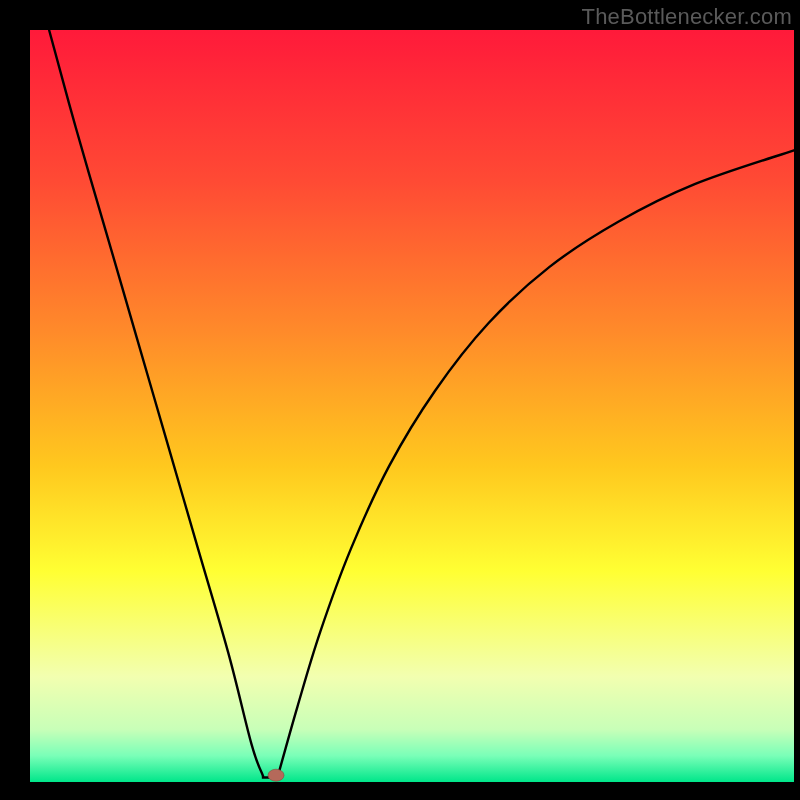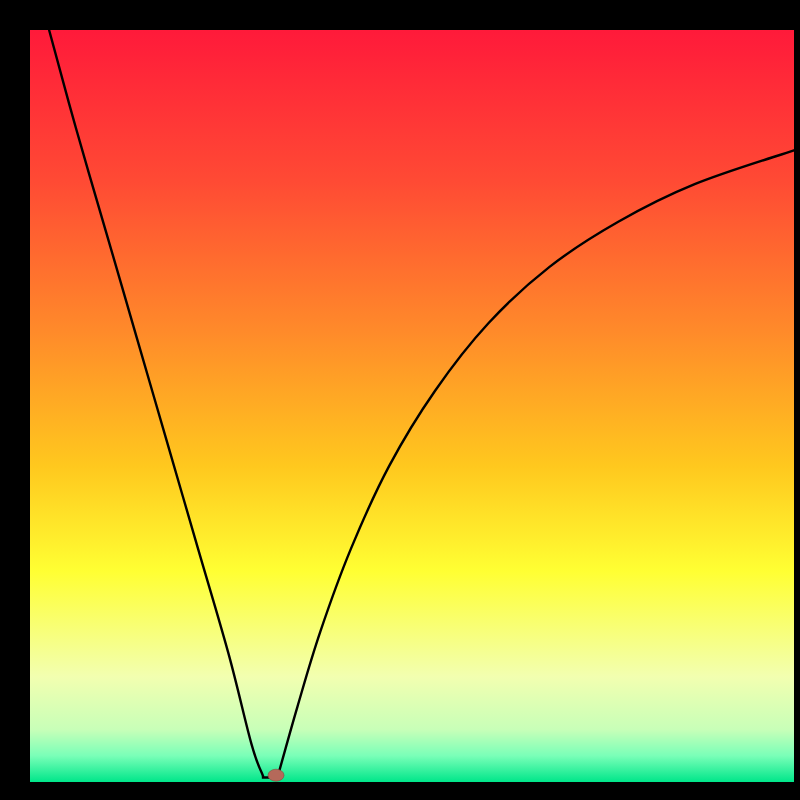--- a/index.html
+++ b/index.html
@@ -29,20 +29,21 @@
     user-select: none;
   }
   svg {
     display: block;
   }
 </style>
 </head>
 <body>
 
 <div class="frame">
+  <div class="watermark">TheBottlenecker.com</div>
   <svg id="chart-svg" width="800" height="800" viewBox="0 0 800 800">
     <defs>
       <linearGradient id="bg-grad" x1="0" y1="0" x2="0" y2="1">
           <stop offset="0%" stop-color="#ff1a3a"></stop>
           <stop offset="20%" stop-color="#ff4a34"></stop>
           <stop offset="40%" stop-color="#ff8a2a"></stop>
           <stop offset="57.99999999999999%" stop-color="#ffc81e"></stop>
           <stop offset="72%" stop-color="#ffff33"></stop>
           <stop offset="86%" stop-color="#f2ffb0"></stop>
           <stop offset="93%" stop-color="#c8ffb8"></stop>

